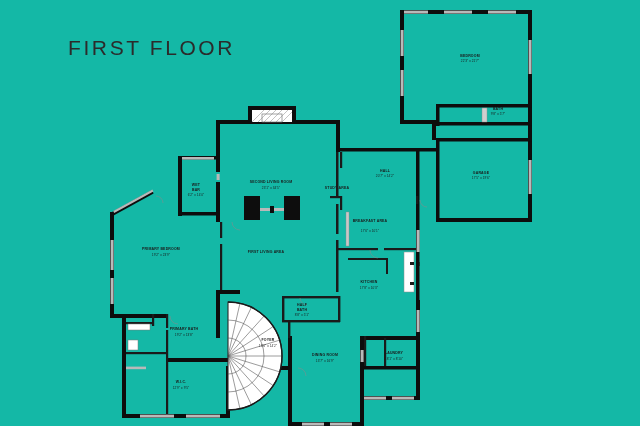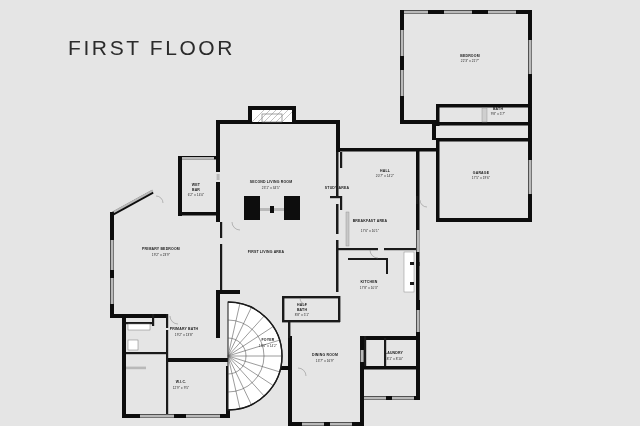--- a/index.html
+++ b/index.html
@@ -4,21 +4,21 @@
 <style>
   html, body {
     margin: 0;
     padding: 0;
     background: #ffffff;
   }
   #page {
     position: relative;
     width: 640px;
     height: 426px;
-    background: #e5e5e5;
+    background: #14b8a6;
     overflow: hidden;
     font-family: "Liberation Sans", sans-serif;
   }
   #title {
     position: absolute;
     left: 68px;
     top: 36px;
     font-family: "Liberation Sans", sans-serif;
     font-size: 21px;
     font-weight: 300;

